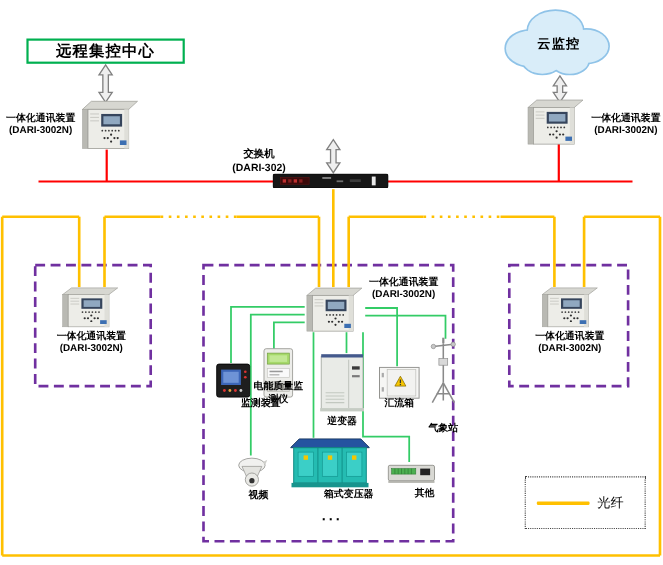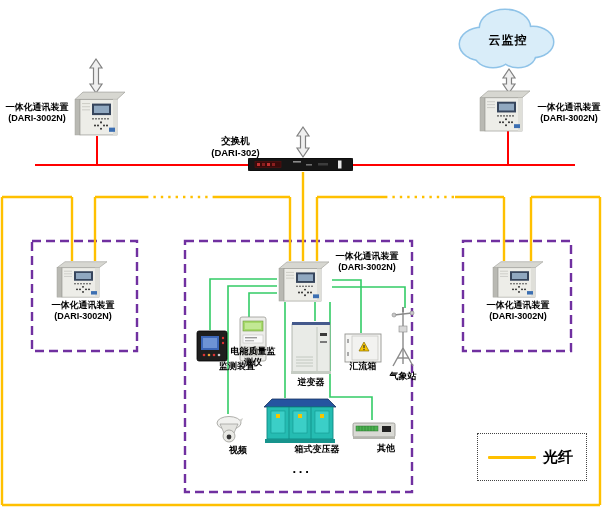--- a/index.html
+++ b/index.html
@@ -26,21 +26,21 @@
   .icon svg{width:100%;height:100%;display:block;}
   #cloud-label{
     position:absolute;z-index:3;font-weight:bold;font-size:12px;letter-spacing:1px;
   }
   #legend{
     position:absolute;left:477px;top:433px;width:108px;height:46px;z-index:2;
     border:1px dotted #444;background:#fff;display:flex;flex-direction:column;justify-content:center;
   }
   .legend-row{display:flex;align-items:center;height:20px;padding-left:10px;}
   .legend-line{width:48px;height:3px;border-radius:1px;}
-  .legend-text{margin-left:7px;font-size:15px;font-weight:bold;}
+  .legend-text{margin-left:7px;font-size:12px;font-weight:normal;}
   #ellipsis{position:absolute;left:288px;top:464px;width:28px;z-index:2;
     font-weight:bold;font-size:13px;letter-spacing:2px;text-align:center;}
 </style>
 </head>
 <body>
 
 <div id="stage">
 
   <svg id="wires" viewBox="0 0 603 514">
 
@@ -88,20 +88,21 @@
       <path d="M332 287 H405 V308"></path>
     </g>
 
     <g fill="#EFEFEF" stroke="#808080" stroke-width="1.2">
       <polygon points="96,59 102,68 98.5,68 98.5,84 102,84 96,93 90,84 93.5,84 93.5,68 90,68"></polygon>
       <polygon points="303,127 309,136 305.5,136 305.5,148 309,148 303,157 297,148 300.5,148 300.5,136 297,136"></polygon>
       <polygon points="509,69 515,78 511.5,78 511.5,84 515,84 509,93 503,84 506.5,84 506.5,78 503,78"></polygon>
     </g>
   </svg>
 
+  <div class="titlebox greenbox" style="left:24px;top:35px;width:140px;height:19px;">远程集控中心</div>
 
 
   <div class="icon" style="left:448px;top:2px;width:115px;height:72px;">
     <svg viewBox="0 0 115 72">
       <g stroke="#8FC3E8" stroke-width="3" fill="#D9EDF9" stroke-linejoin="round">
         <ellipse cx="34" cy="42" rx="22" ry="16"></ellipse>
         <ellipse cx="57" cy="26" rx="25" ry="18"></ellipse>
         <ellipse cx="85" cy="40" rx="20" ry="15"></ellipse>
         <ellipse cx="45" cy="52" rx="18" ry="13"></ellipse>
         <ellipse cx="70" cy="53" rx="17" ry="12"></ellipse>
@@ -379,32 +380,32 @@
         <line x1="13" y1="42" x2="23" y2="60"></line>
         <line x1="13" y1="42" x2="13" y2="58"></line>
         <line x1="7" y1="52" x2="19" y2="52"></line>
       </g>
       <circle cx="4" cy="9" r="2" fill="#c8c8c8" stroke="#8a8a8a" stroke-width="0.6"></circle>
       <circle cx="22" cy="7" r="2" fill="#c8c8c8" stroke="#8a8a8a" stroke-width="0.6"></circle>
       <rect x="12" y="1" width="2" height="5" fill="#8a8a8a"></rect>
       <rect x="9" y="20" width="8" height="6" fill="#d9d9d9" stroke="#8a8a8a" stroke-width="0.6"></rect>
     </svg>
   </div>
-  <div class="lbl" style="left:388px;top:371px;width:30px;">气象站</div>
+  <div class="lbl" style="left:388px;top:384px;width:30px;">气象站</div>
 
   <div class="icon" style="left:214px;top:414px;width:30px;height:30px;">
     <svg viewBox="0 0 30 30">
       <ellipse cx="15" cy="9" rx="12" ry="6.5" fill="#F1F1EF" stroke="#9a9a96" stroke-width="0.8"></ellipse>
       <path d="M25 6 L29 4 L27 9 Z" fill="#cfcfcb"></path>
       <polygon points="6,10 24,10 20,19 10,19" fill="#E4E4E0" stroke="#9a9a96" stroke-width="0.7"></polygon>
       <circle cx="15" cy="22" r="6" fill="#E9E9E5" stroke="#9a9a96" stroke-width="0.8"></circle>
       <circle cx="15" cy="23" r="2.4" fill="#333"></circle>
     </svg>
   </div>
-  <div class="lbl" style="left:221px;top:445px;width:34px;">视频</div>
+  <div class="lbl" style="left:210px;top:445px;width:34px;text-align:right;">视频</div>
 
   <div class="icon" style="left:264px;top:398px;width:72px;height:46px;">
     <svg viewBox="0 0 72 46">
       <polygon points="0,9 8,1 64,1 72,9" fill="#2554A0" stroke="#16345f" stroke-width="0.8"></polygon>
       <rect x="3" y="9" width="66" height="32" fill="#25BCB2" stroke="#0F8A84" stroke-width="0.9"></rect>
       <line x1="25" y1="9" x2="25" y2="41" stroke="#0F8A84" stroke-width="0.8"></line>
       <line x1="47" y1="9" x2="47" y2="41" stroke="#0F8A84" stroke-width="0.8"></line>
       <rect x="7" y="13" width="14" height="22" fill="#3BCFC7" stroke="#12968f" stroke-width="0.6"></rect>
       <rect x="29" y="13" width="14" height="22" fill="#3BCFC7" stroke="#12968f" stroke-width="0.6"></rect>
       <rect x="51" y="13" width="14" height="22" fill="#3BCFC7" stroke="#12968f" stroke-width="0.6"></rect>

